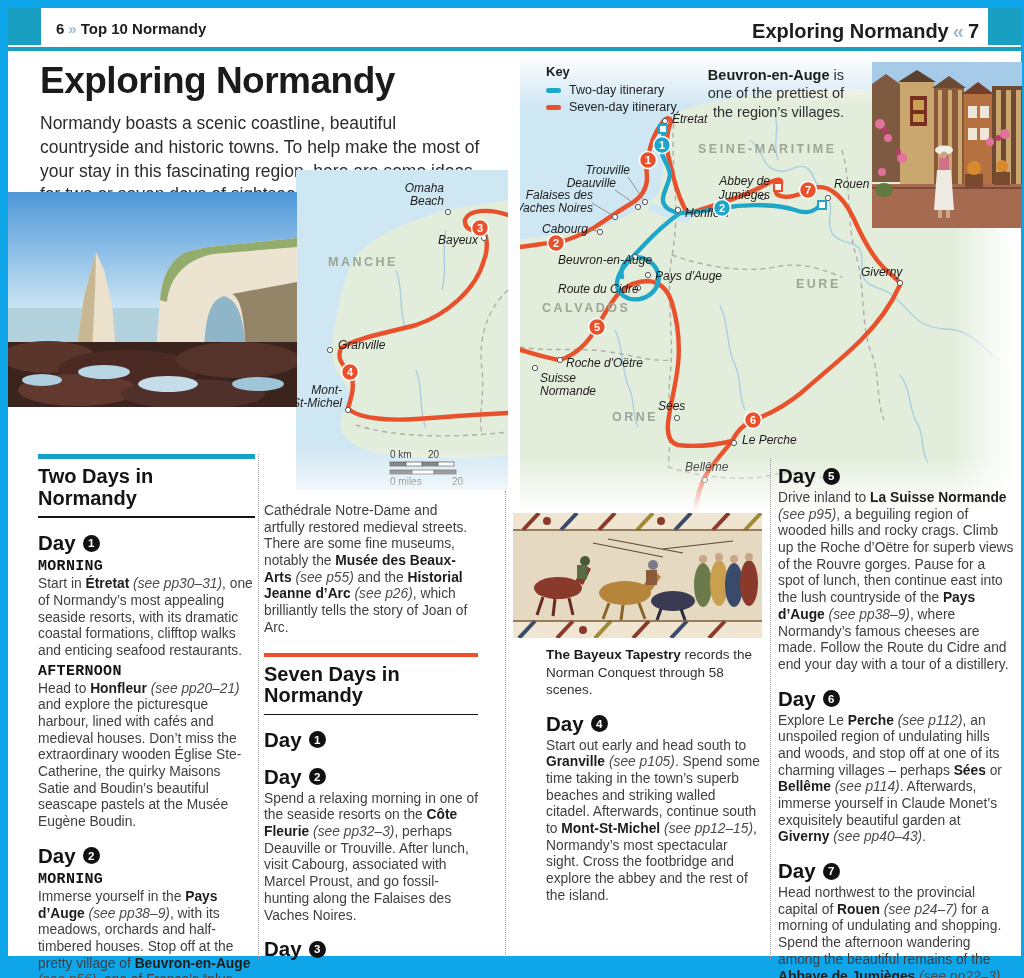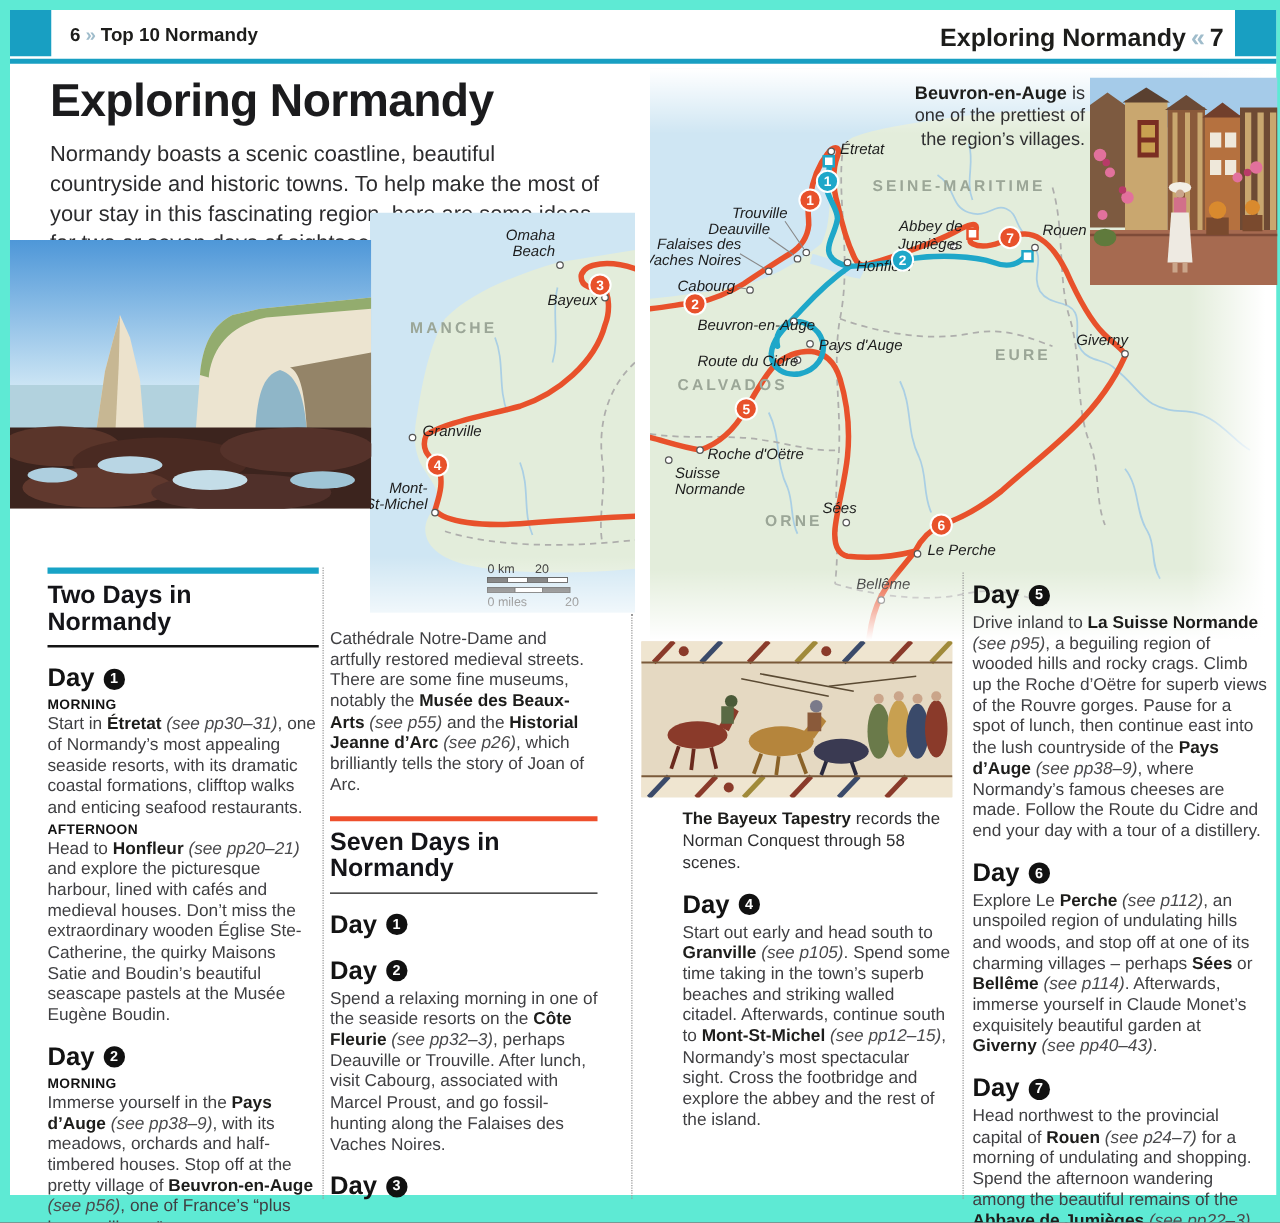--- a/index.html
+++ b/index.html
@@ -1,17 +1,17 @@
 <!DOCTYPE html>
 <html><head>
 <meta charset="utf-8">
 <style>
   html,body{margin:0;padding:0;}
   body{background:#000;font-family:"Liberation Sans","DejaVu Sans",sans-serif;}
-  #frame{position:relative;width:1024px;height:978px;background:#5eead4;overflow:hidden;}
+  #frame{position:relative;width:1024px;height:978px;background:#0ea5e9;overflow:hidden;}
   #page{position:absolute;left:8px;top:8px;width:1013px;height:948px;background:#fff;}
   .b{font-weight:bold;color:#1d1d1b;}
   .i{font-style:italic;}
 
   
   .corner{position:absolute;top:0;width:33px;height:37px;background:#189fc2;}
   .hdr-rule{position:absolute;top:39px;left:0;right:0;height:4px;background:#189fc2;}
   .hdr-left{position:absolute;left:48px;top:12px;font-size:15px;color:#1d1d1b;font-weight:bold;}
   .hdr-right{position:absolute;right:42px;top:12px;font-size:20px;color:#1d1d1b;font-weight:bold;}
   .chev{color:#9fbccb;font-weight:bold;padding:0 4px;}
@@ -20,21 +20,21 @@
   
   .page-title{position:absolute;left:32px;top:52px;font-size:37px;font-weight:bold;color:#1b1b1d;letter-spacing:-0.5px;}
   .intro{position:absolute;left:32px;top:104px;width:445px;font-size:17.5px;line-height:1.36;color:#2c2c2e;}
 
   
   .photo{position:absolute;overflow:hidden;}
   #photo-etretat{left:0;top:184px;width:289px;height:215px;}
   #photo-beuvron{left:864px;top:54px;width:150px;height:166px;}
   .cap{font-size:13.5px;line-height:1.3;color:#2f2f31;}
   #cap-etretat{position:absolute;left:30px;top:406px;width:238px;}
-  #cap-beuvron{position:absolute;left:718px;top:58px;width:142px;text-align:right;font-size:14.5px;line-height:1.26;}
+  #cap-beuvron{position:absolute;left:694px;top:58px;width:142px;text-align:right;font-size:14.5px;line-height:1.26;}
   #cap-bayeux{margin:8px 0 0 33px;width:217px;}
 
   
   #map-key{position:absolute;left:538px;top:56px;}
   #map-key .kt{font-size:13px;font-weight:bold;color:#1c1c1c;margin-bottom:4px;}
   .key-row{display:flex;align-items:center;gap:8px;margin-top:3px;font-size:12.5px;color:#222;}
   .swatch{width:15px;height:5px;border-radius:2.5px;display:inline-block;}
 
   
   .col{position:absolute;}
@@ -46,21 +46,21 @@
 
   .sect-head{margin-bottom:4px;}
   .sect-bar{height:5px;margin-bottom:7px;}
   .teal{background:#18a3c6;}
   .orange{background:#ee4f2c;height:4px;}
   .sect-title{font-size:20px;font-weight:bold;color:#141418;line-height:1.08;padding-bottom:7px;border-bottom:2px solid #141414;}
   .sect-title.thin{border-bottom-width:1.5px;}
 
   .day-h{display:flex;align-items:center;gap:7px;font-size:20.5px;font-weight:bold;color:#131313;margin:13px 0 2px;}
   .num{width:17px;height:17px;border-radius:50%;background:#111;color:#fff;font-size:11.5px;font-weight:bold;display:inline-flex;align-items:center;justify-content:center;flex:0 0 auto;}
-  .sub{font-size:11px;font-weight:800;letter-spacing:.3px;color:#131313;margin-top:3px;}
+  .sub{font-size:15px;font-weight:800;letter-spacing:.3px;color:#131313;margin-top:3px;font-family:Liberation Mono, monospace;}
   .bd{font-size:13.8px;line-height:1.21;color:#3f3f42;margin-top:1px;}
   .bd .i{color:#4a4a4c;} .mt16{margin-top:16px;}
   .indent{margin-left:33px;width:217px;}
 
   
   text{font-family:"Liberation Sans","DejaVu Sans",sans-serif;}
   .town{font-size:12px;font-style:italic;fill:#1c1c1c;}
   .region{font-size:12.5px;font-weight:bold;fill:#9ba697;letter-spacing:2.5px;}
   .mnum{font-size:11px;font-weight:bold;fill:#fff;}
   .scaletxt{font-size:10px;fill:#222;font-style:normal;}
@@ -283,20 +283,31 @@
         <rect x="94" y="300" width="22" height="4" fill="#555"></rect>
             <rect x="116" y="300" width="22" height="4" fill="#fff"></rect>
         <rect x="138" y="300" width="22" height="4" fill="#555"></rect>
       </g>
       <text class="scaletxt" x="94" y="315">0 miles</text>
       <text class="scaletxt" x="156" y="315">20</text>
     </g>
     <rect x="0" y="275" width="212" height="45" fill="url(#fadeB2)" opacity="0.7"></rect>
   </svg>
 
+  <div id="map-key">
+    <div class="kt">Key</div>
+    <div class="key-row">
+          <span class="swatch" style="background: rgb(30, 167, 201);"></span>
+          <span>Two-day itinerary</span>
+        </div>
+    <div class="key-row">
+          <span class="swatch" style="background: rgb(232, 81, 43);"></span>
+          <span>Seven-day itinerary</span>
+        </div>
+  </div>
 
   <div id="cap-beuvron" class="cap"><span class="b">Beuvron-en-Auge</span><span> is one of the prettiest of the region’s villages.</span></div>
 
   <svg id="photo-etretat" class="photo" width="289" height="215" viewBox="0 0 289 215">
     <defs>
           <linearGradient id="sky" x1="0" y1="0" x2="0" y2="1">
             <stop offset="0" stop-color="#4e97d8"></stop>
             <stop offset="1" stop-color="#cfe7f5"></stop>
           </linearGradient>
         </defs>

